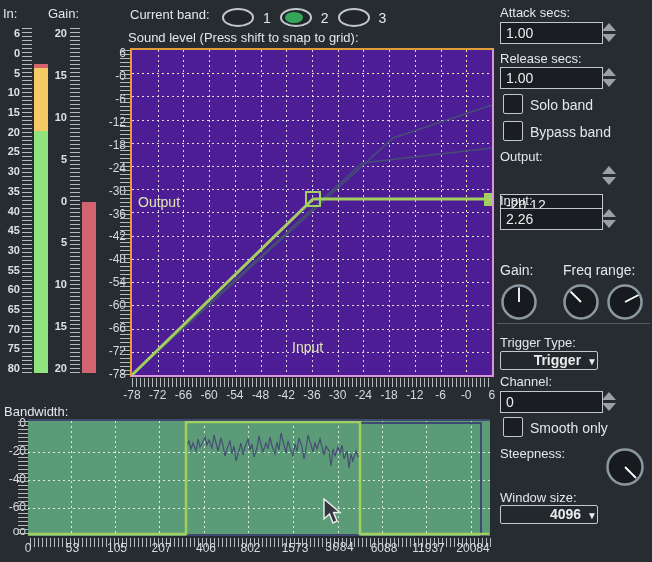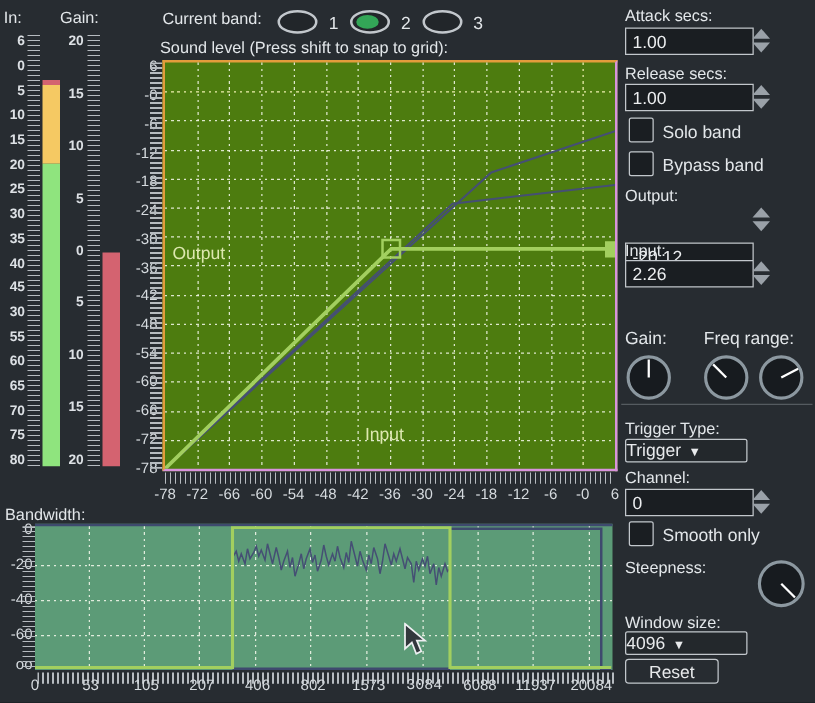--- a/index.html
+++ b/index.html
@@ -23,21 +23,21 @@
   .spin{position:absolute;width:16px;height:20px;display:flex;flex-direction:column;
         align-items:center;justify-content:center;gap:3px;cursor:pointer;}
   .spin .up{width:0;height:0;border-left:7px solid transparent;border-right:7px solid transparent;
             border-bottom:8px solid #9aa1a8;}
   .spin .dn{width:0;height:0;border-left:7px solid transparent;border-right:7px solid transparent;
             border-top:8px solid #9aa1a8;}
   .chk{position:absolute;width:18px;height:18px;background:#1a1e22;border:1px solid #c2c7cc;border-radius:2px;}
   .btn{position:absolute;width:73px;height:18px;background:#272c31;border:1px solid #c2c7cc;border-radius:3px;
        font-size:14px;text-align:center;line-height:18px;color:#e8eaec;cursor:pointer;}
   .drop{position:absolute;width:96px;height:17px;background:#23282c;border:1px solid #c2c7cc;border-radius:2px;
-        font-size:14px;text-align:left;line-height:17px;color:#e8eaec;cursor:pointer;}
+        font-size:14px;text-align:right;line-height:17px;color:#e8eaec;cursor:pointer;font-weight:bold;}
   .drop .dd-arrow{font-size:10px;margin-left:6px;}
   .knob{position:absolute;width:38px;height:38px;cursor:pointer;}
   .radio-row{position:absolute;left:222px;top:8px;display:flex;align-items:center;gap:9px;}
   .radio{width:28px;height:15px;border:2px solid #c2c7cc;border-radius:50%;background:#22262a;
          position:relative;cursor:pointer;}
   .radio .radio-dot{position:absolute;left:3px;top:2px;width:18px;height:11px;border-radius:50%;}
   .radio-lbl{font-size:14px;color:#e3e7ea;}
   .bar{position:absolute;width:14px;}
   .tick-lbl{position:absolute;transform:translateY(-50%);right:0;width:100%;text-align:right;}
   .xtick-lbl{position:absolute;width:44px;text-align:center;transform:translateX(-50%);}
@@ -119,21 +119,21 @@
       <span class="tick-lbl axis" style="top: 190.44px;">-42</span>
       <span class="tick-lbl axis" style="top: 213.37px;">-48</span>
       <span class="tick-lbl axis" style="top: 236.3px;">-54</span>
       <span class="tick-lbl axis" style="top: 259.23px;">-60</span>
       <span class="tick-lbl axis" style="top: 282.16px;">-66</span>
       <span class="tick-lbl axis" style="top: 305.09px;">-72</span>
       <span class="tick-lbl axis" style="top: 328.02px;">-78</span>
     </div>
   <div class="abs ruler-v" style="left:120px;top:50px;width:10px;height:325px;"></div>
 
-  <div class="abs" style="left:130px;top:48px;width:360px;height:325px;background:#4d7c0f;
+  <div class="abs" style="left:130px;top:48px;width:360px;height:325px;background:#4c1d95;
               border-top:2px solid #e39c3c;border-left:2px solid #e39c3c;
               border-right:2px solid #d893dc;border-bottom:2px solid #d893dc;text-decoration:underline;">
     <div class="plot-inner" id="main-grid">
         <div class="gridv" style="left: 26px;"></div>
         <div class="gridv" style="left: 51px;"></div>
         <div class="gridv" style="left: 77px;"></div>
         <div class="gridv" style="left: 103px;"></div>
         <div class="gridv" style="left: 129px;"></div>
         <div class="gridv" style="left: 154px;"></div>
         <div class="gridv" style="left: 180px;"></div>
@@ -331,15 +331,14 @@
         <circle cx="20" cy="20" r="17.5" fill="#171b1f" stroke="#8c98a0" stroke-width="2.5"></circle>
         <line x1="20" y1="20" x2="31" y2="31" stroke="#ffffff" stroke-width="1.8"></line>
       </svg>
   </div>
 
   <span class="abs lbl" style="left:500px;top:490px;">Window size:</span>
   <div class="drop" style="left:500px;top:505px;">
     <span>4096</span><span class="dd-arrow">▼</span>
   </div>
 
-  <div class="btn" style="left:500px;top:527px;">Reset</div>
 
 </div>
 
 </body></html>

